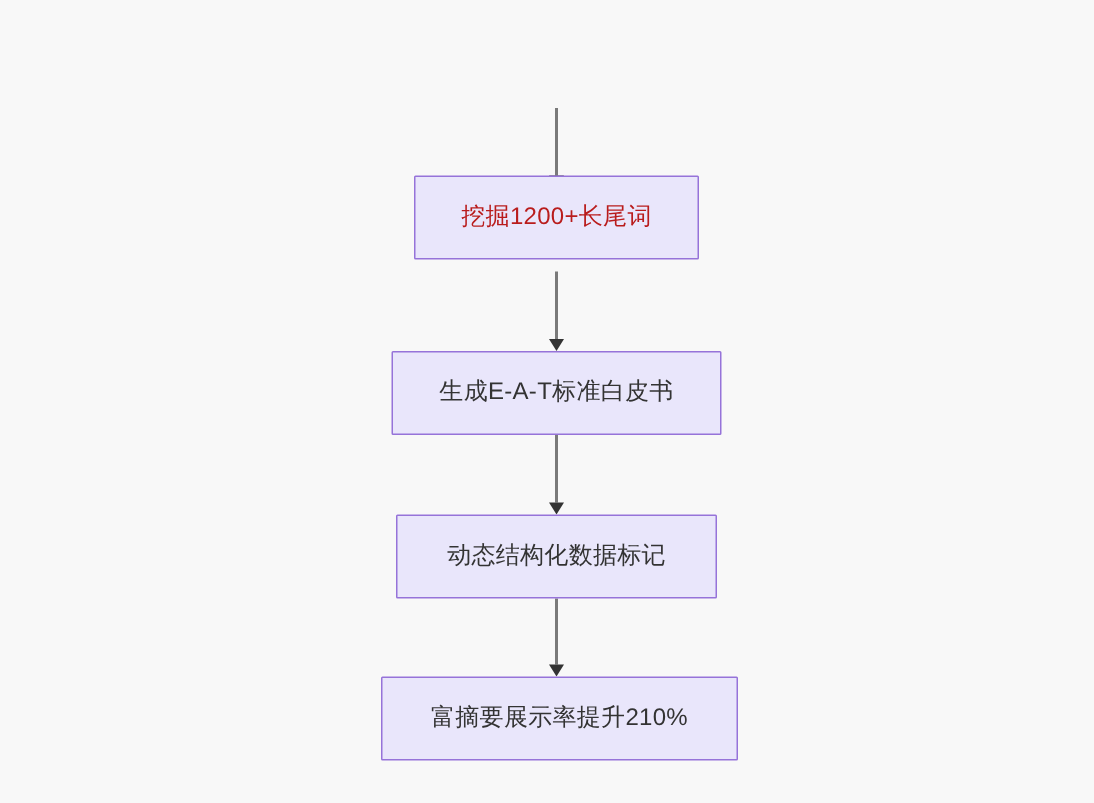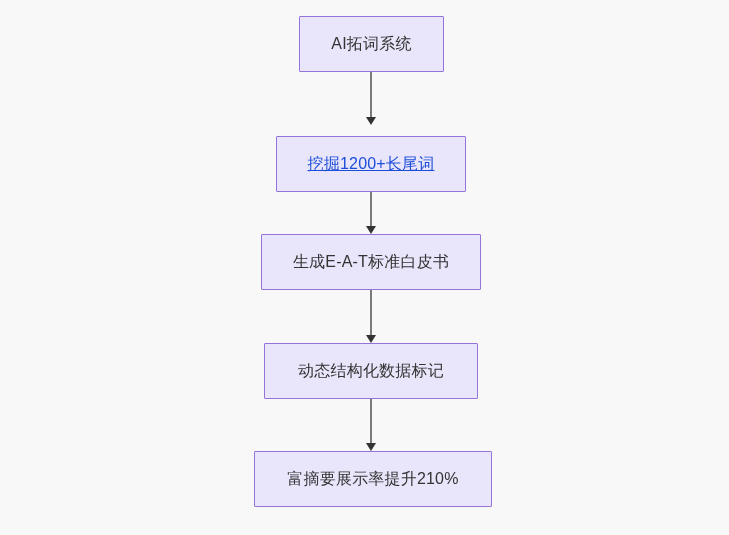--- a/index.html
+++ b/index.html
@@ -74,25 +74,22 @@
   <div class="connector" style="left: 371px; top: 290px; height: 53px;">
     <div class="conn-line" style="height: 45px; background: rgb(122, 122, 122);"></div>
     <div class="conn-head" style="top: 45px; border-top-color: rgb(51, 51, 51);"></div>
   </div>
 
   <div class="connector" style="left: 371px; top: 399px; height: 52px;">
     <div class="conn-line" style="height: 44px; background: rgb(122, 122, 122);"></div>
     <div class="conn-head" style="top: 44px; border-top-color: rgb(51, 51, 51);"></div>
   </div>
 
-  <div class="node-box" style="left: 299px; top: 16px; width: 145px; height: 56px; background: rgb(233, 230, 251); border-color: rgb(150, 115, 217); color: rgb(51, 51, 51);">
-    <span>AI拓词系统</span>
-  </div>
 
-  <div class="node-box" style="left: 276px; top: 136px; width: 190px; height: 56px; background: rgb(233, 230, 251); border-color: rgb(150, 115, 217); color: #1d4ed8; text-decoration: underline;">
+  <div class="node-box" style="left: 276px; top: 117px; width: 190px; height: 56px; background: rgb(233, 230, 251); border-color: rgb(150, 115, 217); color: #b91c1c;">
     <span>挖掘1200+长尾词</span>
   </div>
 
   <div class="node-box" style="left: 261px; top: 234px; width: 220px; height: 56px; background: rgb(233, 230, 251); border-color: rgb(150, 115, 217); color: rgb(51, 51, 51);">
     <span>生成E-A-T标准白皮书</span>
   </div>
 
   <div class="node-box" style="left: 264px; top: 343px; width: 214px; height: 56px; background: rgb(233, 230, 251); border-color: rgb(150, 115, 217); color: rgb(51, 51, 51);">
     <span>动态结构化数据标记</span>
   </div>

